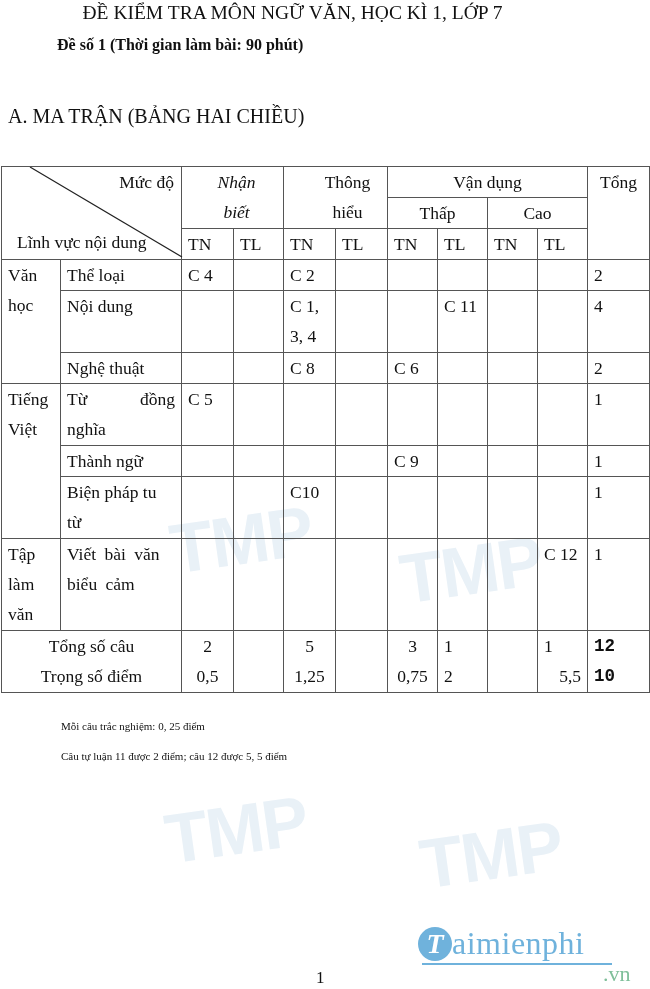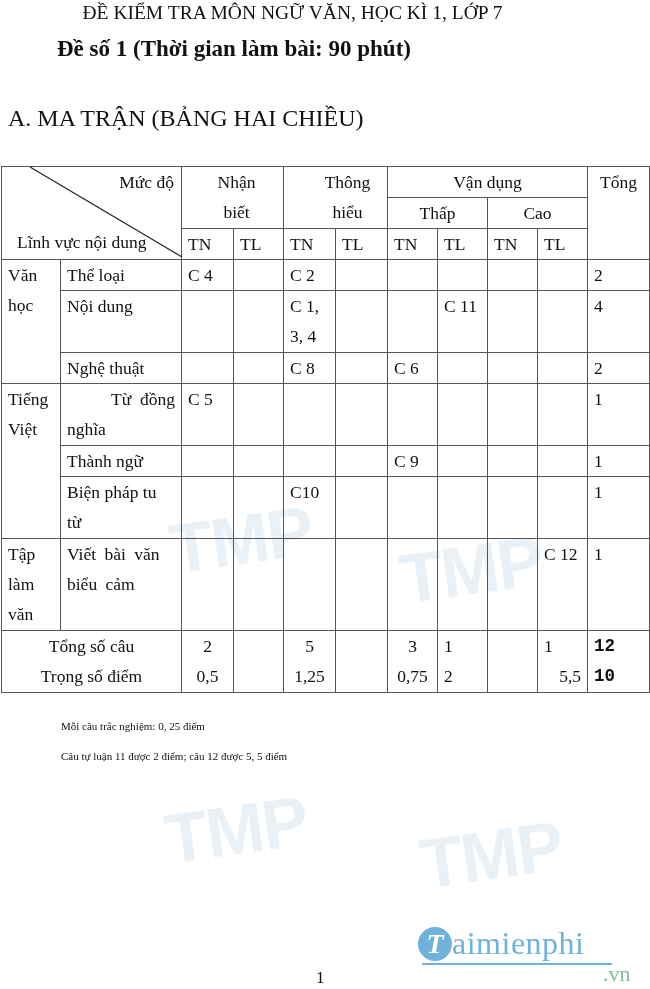--- a/index.html
+++ b/index.html
@@ -1,22 +1,22 @@
 <!DOCTYPE html>
 <html><head>
 <meta charset="utf-8">
 <style>
   html,body{margin:0;padding:0;}
   body{width:650px;height:989px;background:#ffffff;position:relative;overflow:hidden;
        font-family:"Liberation Serif","DejaVu Serif",serif;color:#111;}
   .wm{position:absolute;color:#e9f1f7;font-family:"Liberation Sans",sans-serif;font-weight:bold;
       font-size:70px;letter-spacing:-2px;transform:rotate(-8deg);pointer-events:none;}
   .title{position:absolute;top:2px;left:0;width:585px;text-align:center;font-size:19.5px;}
-  .subtitle{position:absolute;top:36px;left:57px;font-size:23px;font-weight:bold;}
-  .section{position:absolute;top:105px;left:8px;font-size:24px;}
+  .subtitle{position:absolute;top:36px;left:57px;font-size:16px;font-weight:bold;}
+  .section{position:absolute;top:105px;left:8px;font-size:20px;}
   table{position:absolute;top:166px;left:1px;border-collapse:collapse;font-size:17.5px;
         table-layout:fixed;}
   td{border:1.3px solid #555;padding:0 6px;vertical-align:top;line-height:30px;}
   .c{text-align:center;}
   .r{text-align:right;}
   .hdr-diag{position:relative;padding:0;}
   .diag-svg{position:absolute;left:0;top:0;}
   .bold{font-weight:bold;font-family:Liberation Mono, monospace;}
   .note{position:absolute;left:61px;font-size:11px;}
   .pnum{position:absolute;top:968px;left:316px;font-size:17px;}
@@ -55,21 +55,21 @@
   </colgroup>
   <tbody>
       <tr style="height:31px">
     <td colspan="2" rowspan="3" class="hdr-diag">
       <svg class="diag-svg" width="182" height="92">
         <line x1="28" y1="0" x2="180" y2="90" stroke="#222" stroke-width="1.2"></line>
       </svg>
       <div style="position:absolute;right:7px;top:0;">Mức độ</div>
       <div style="position:absolute;left:15px;top:60px;">Lĩnh vực nội dung</div>
     </td>
-    <td colspan="2" rowspan="2" class="c" style="padding-left:30px;padding-right:22px;">Nhận biết</td>
+    <td colspan="2" rowspan="2" class="c" style="padding-left:30px;padding-right:22px;font-style:italic;">Nhận biết</td>
     <td colspan="2" rowspan="2" class="c" style="padding-left:34px;padding-right:10px;margin-top:44px;">Thông hiểu</td>
     <td colspan="4" class="c">Vận dụng</td>
     <td rowspan="3" class="c">Tổng</td>
   </tr>
   <tr style="height:30px">
     <td colspan="2" class="c">Thấp</td>
     <td colspan="2" class="c">Cao</td>
   </tr>
   <tr style="height:30px">
     <td>TN</td>
@@ -116,21 +116,21 @@
     <td>C 6</td>
     <td></td>
     <td></td>
     <td></td>
     <td>2</td>
   </tr>
 
   <tr style="height:62px">
     <td rowspan="3">Tiếng Việt</td>
     <td style="text-align:justify;text-align-last:justify;">
-          <span style="display: block; text-align-last: justify; margin-left: 44px;">Từ đồng</span>
+          <span style="display: block; text-align-last: justify;">Từ đồng</span>
           <span style="display: block;">nghĩa</span>
         </td>
     <td>C 5</td>
     <td></td>
     <td></td>
     <td></td>
     <td></td>
     <td></td>
     <td></td>
     <td></td>

